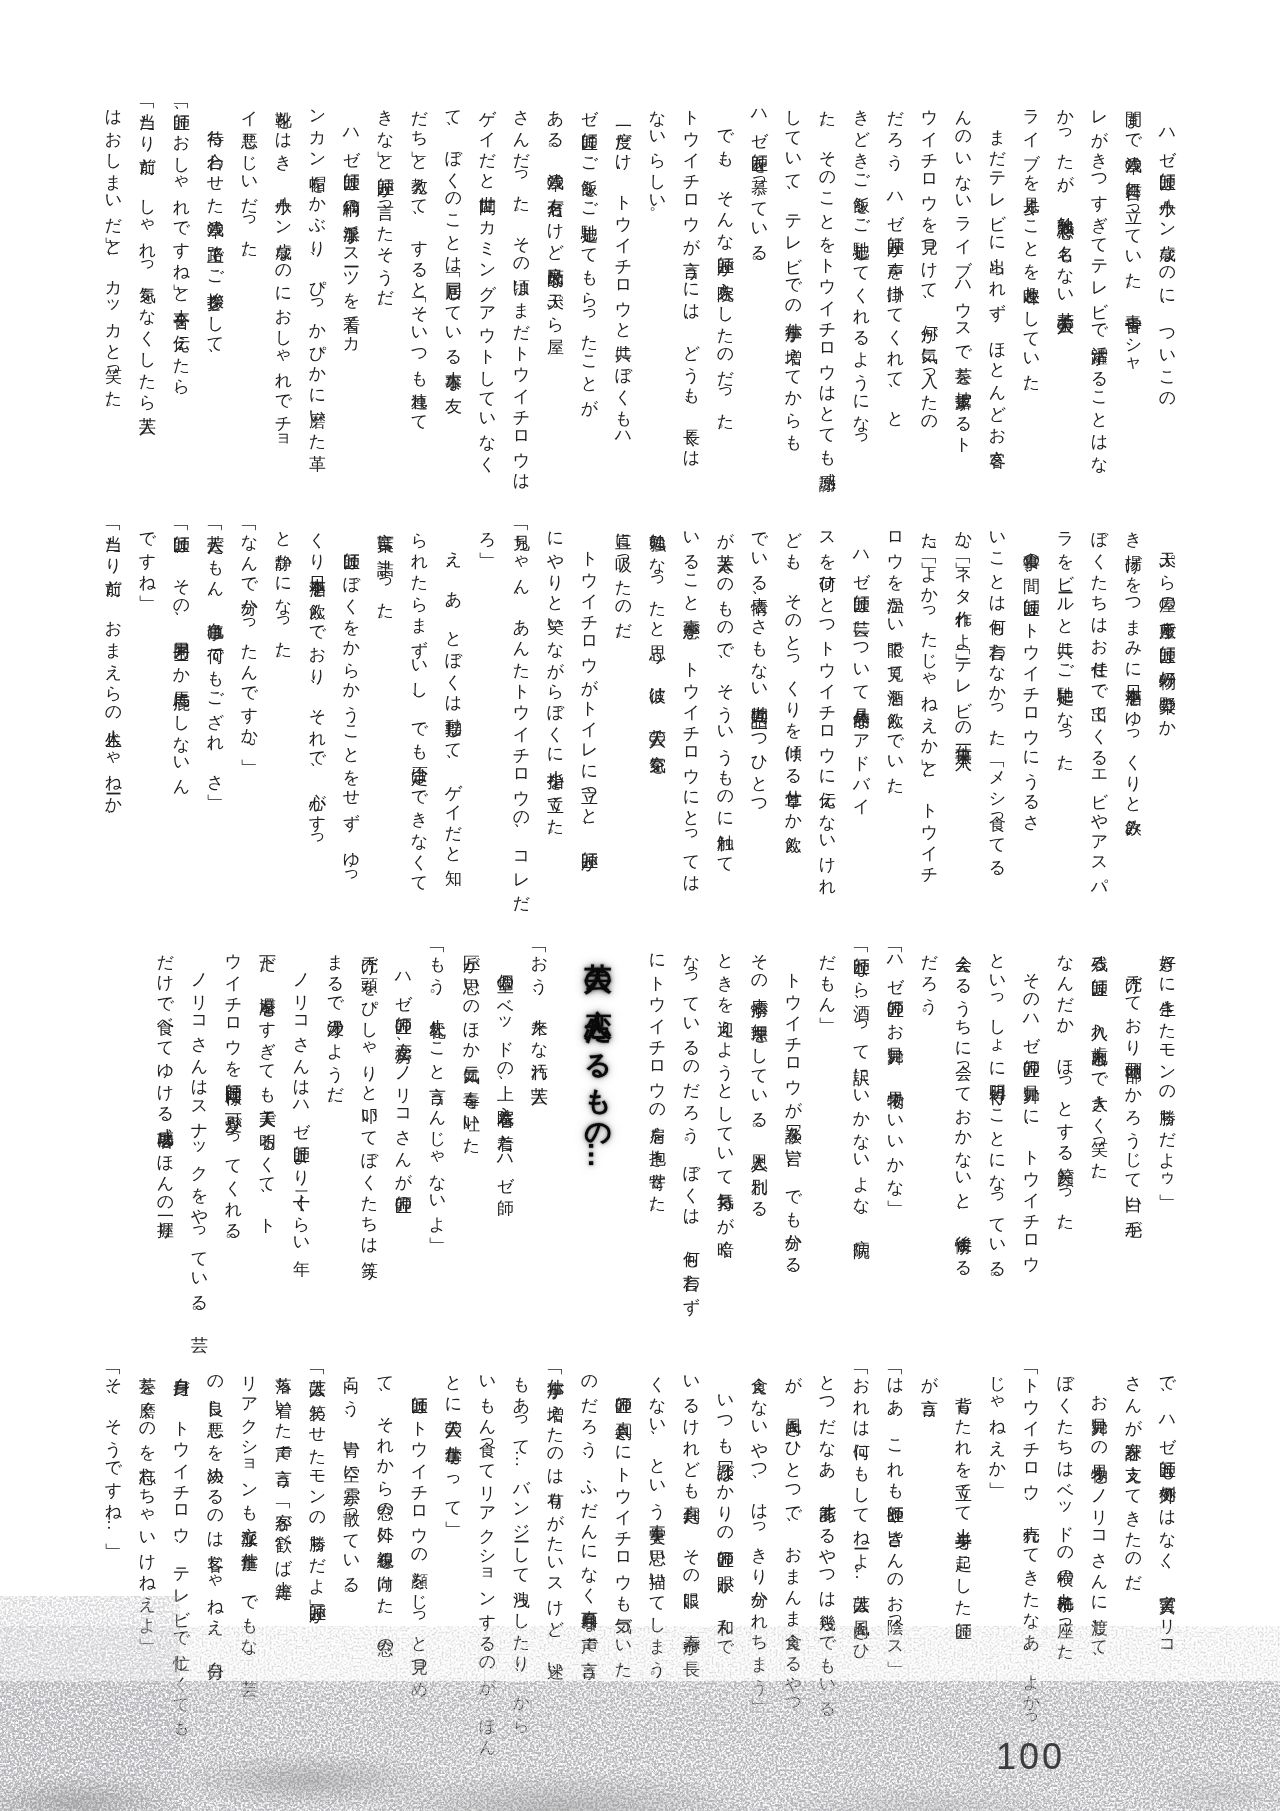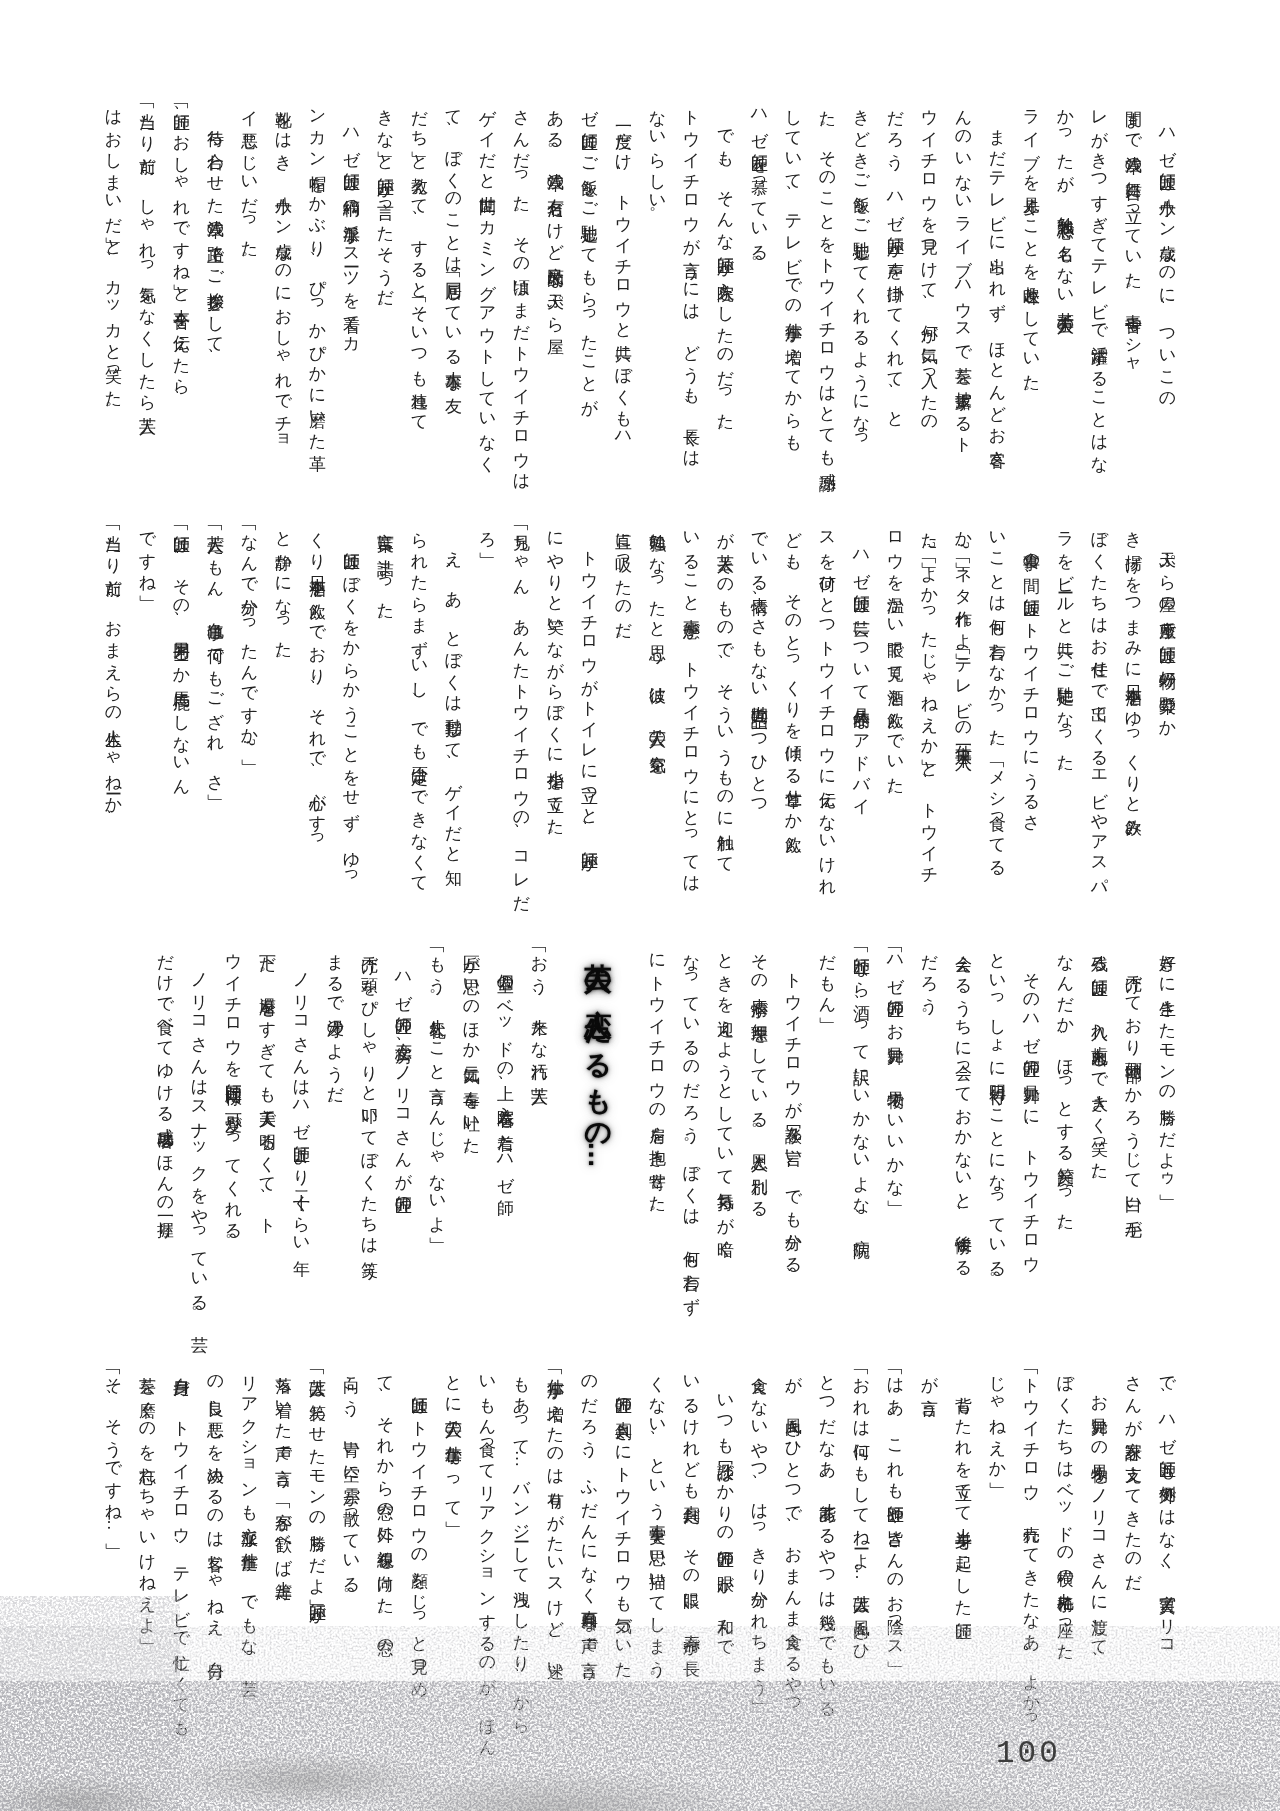--- a/index.html
+++ b/index.html
@@ -19,22 +19,22 @@
   .band-4{top:1364px}
   .col{margin:0;line-height:34px;white-space:nowrap;}
   .heading-col{
     margin:0 14px;line-height:56px;white-space:nowrap;
     font-size:27px;font-weight:bold;letter-spacing:5px;color:#0a0a0a;
     font-family:"Liberation Sans","DejaVu Sans",sans-serif;
     text-shadow:0 0 5px rgba(40,40,40,.55),0 0 11px rgba(90,90,90,.4),0 0 2px rgba(0,0,0,.6);
   }
   .page-number{
     position:absolute;top:1736px;left:996px;z-index:3;
-    font-size:31px;letter-spacing:3px;color:#3c3c3c;
-    font-family:Liberation Mono, monospace;
+    font-size:36px;letter-spacing:3px;color:#3c3c3c;
+    font-family:Liberation Sans, sans-serif;
   }
   .noise-wrap{position:absolute;left:0;bottom:0;width:1280px;height:215px;z-index:1;}
   .noise-clouds{
     position:absolute;inset:0;
     background:
       radial-gradient(190px 42px at 24% 86%, rgba(140,140,140,.45), rgba(140,140,140,0) 70%),
       radial-gradient(280px 55px at 44% 99%, rgba(150,150,150,.5), rgba(150,150,150,0) 72%),
       radial-gradient(150px 40px at 6% 96%, rgba(135,135,135,.45), rgba(135,135,135,0) 70%),
       radial-gradient(240px 46px at 72% 101%, rgba(165,165,165,.33), rgba(165,165,165,0) 72%),
       radial-gradient(120px 30px at 95% 92%, rgba(170,170,170,.3), rgba(170,170,170,0) 70%);

